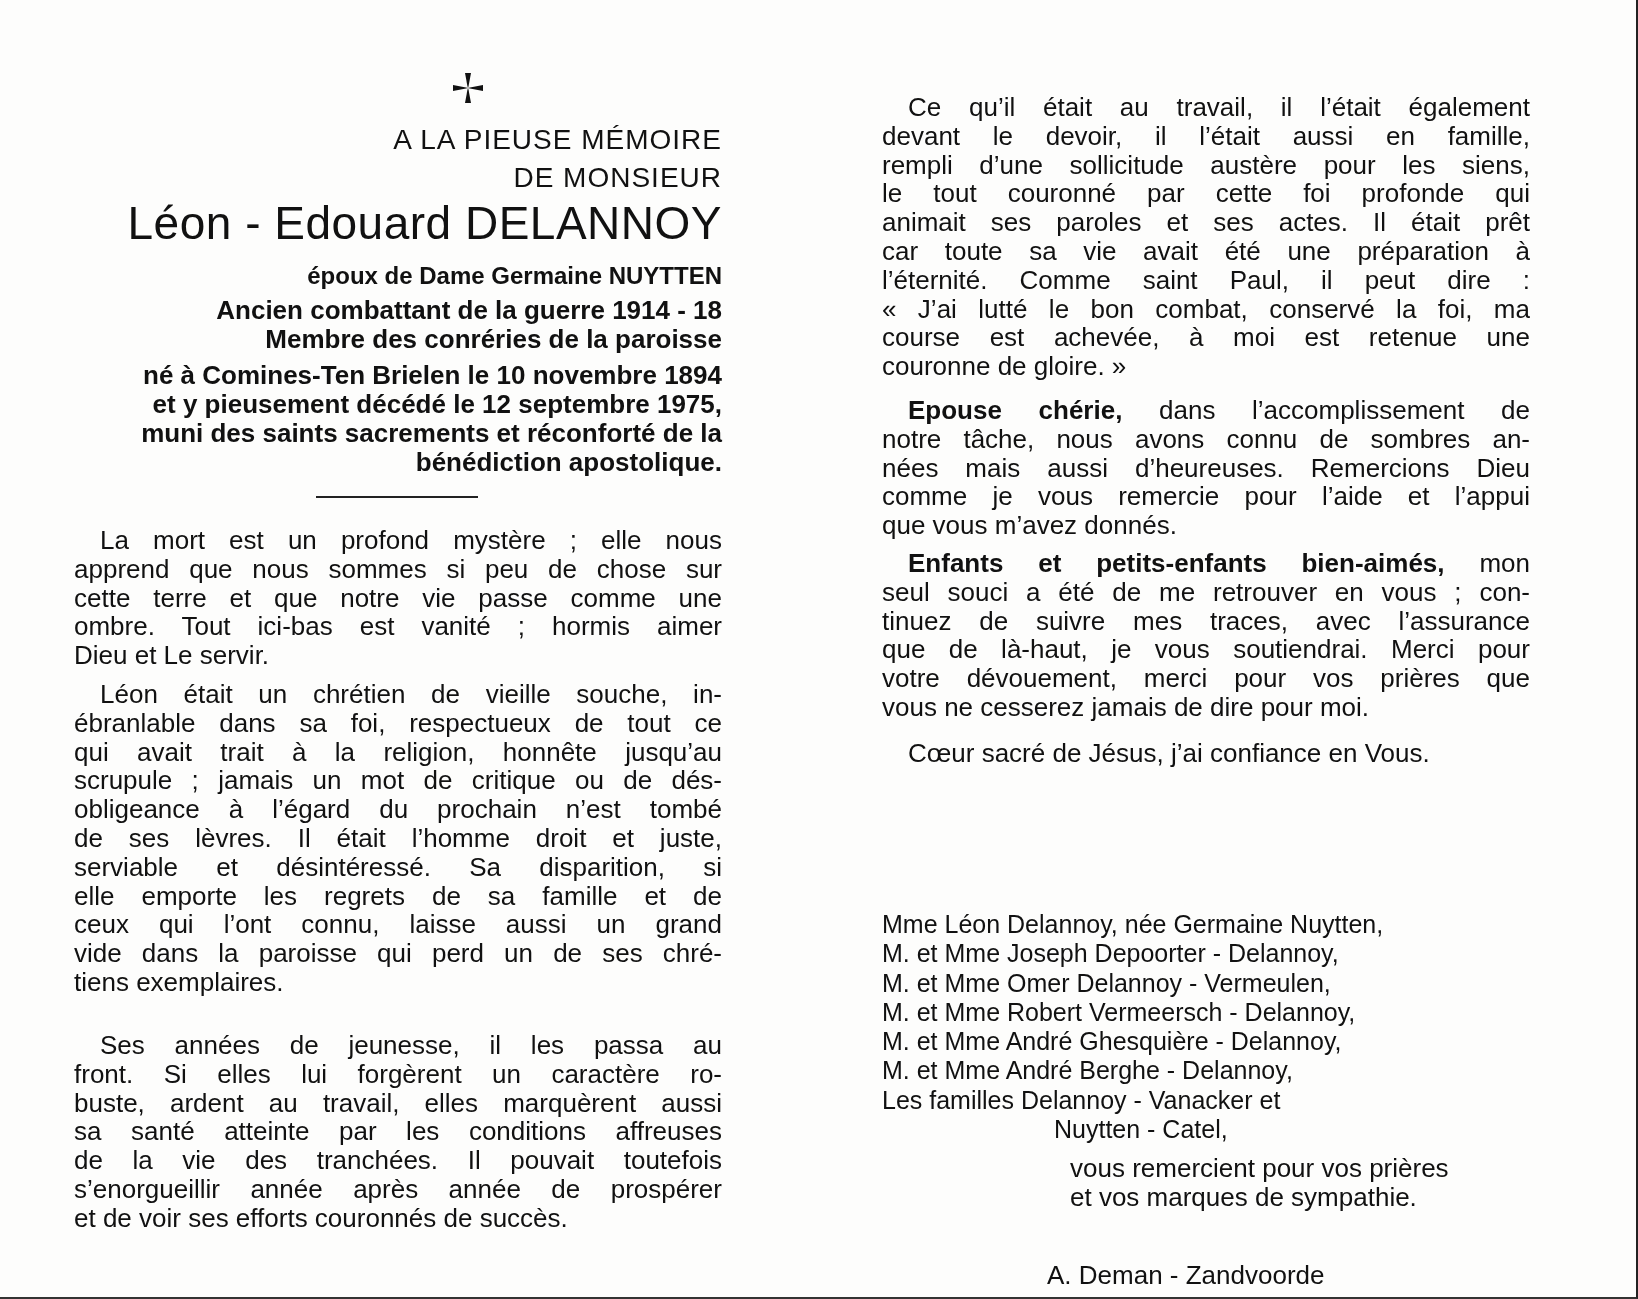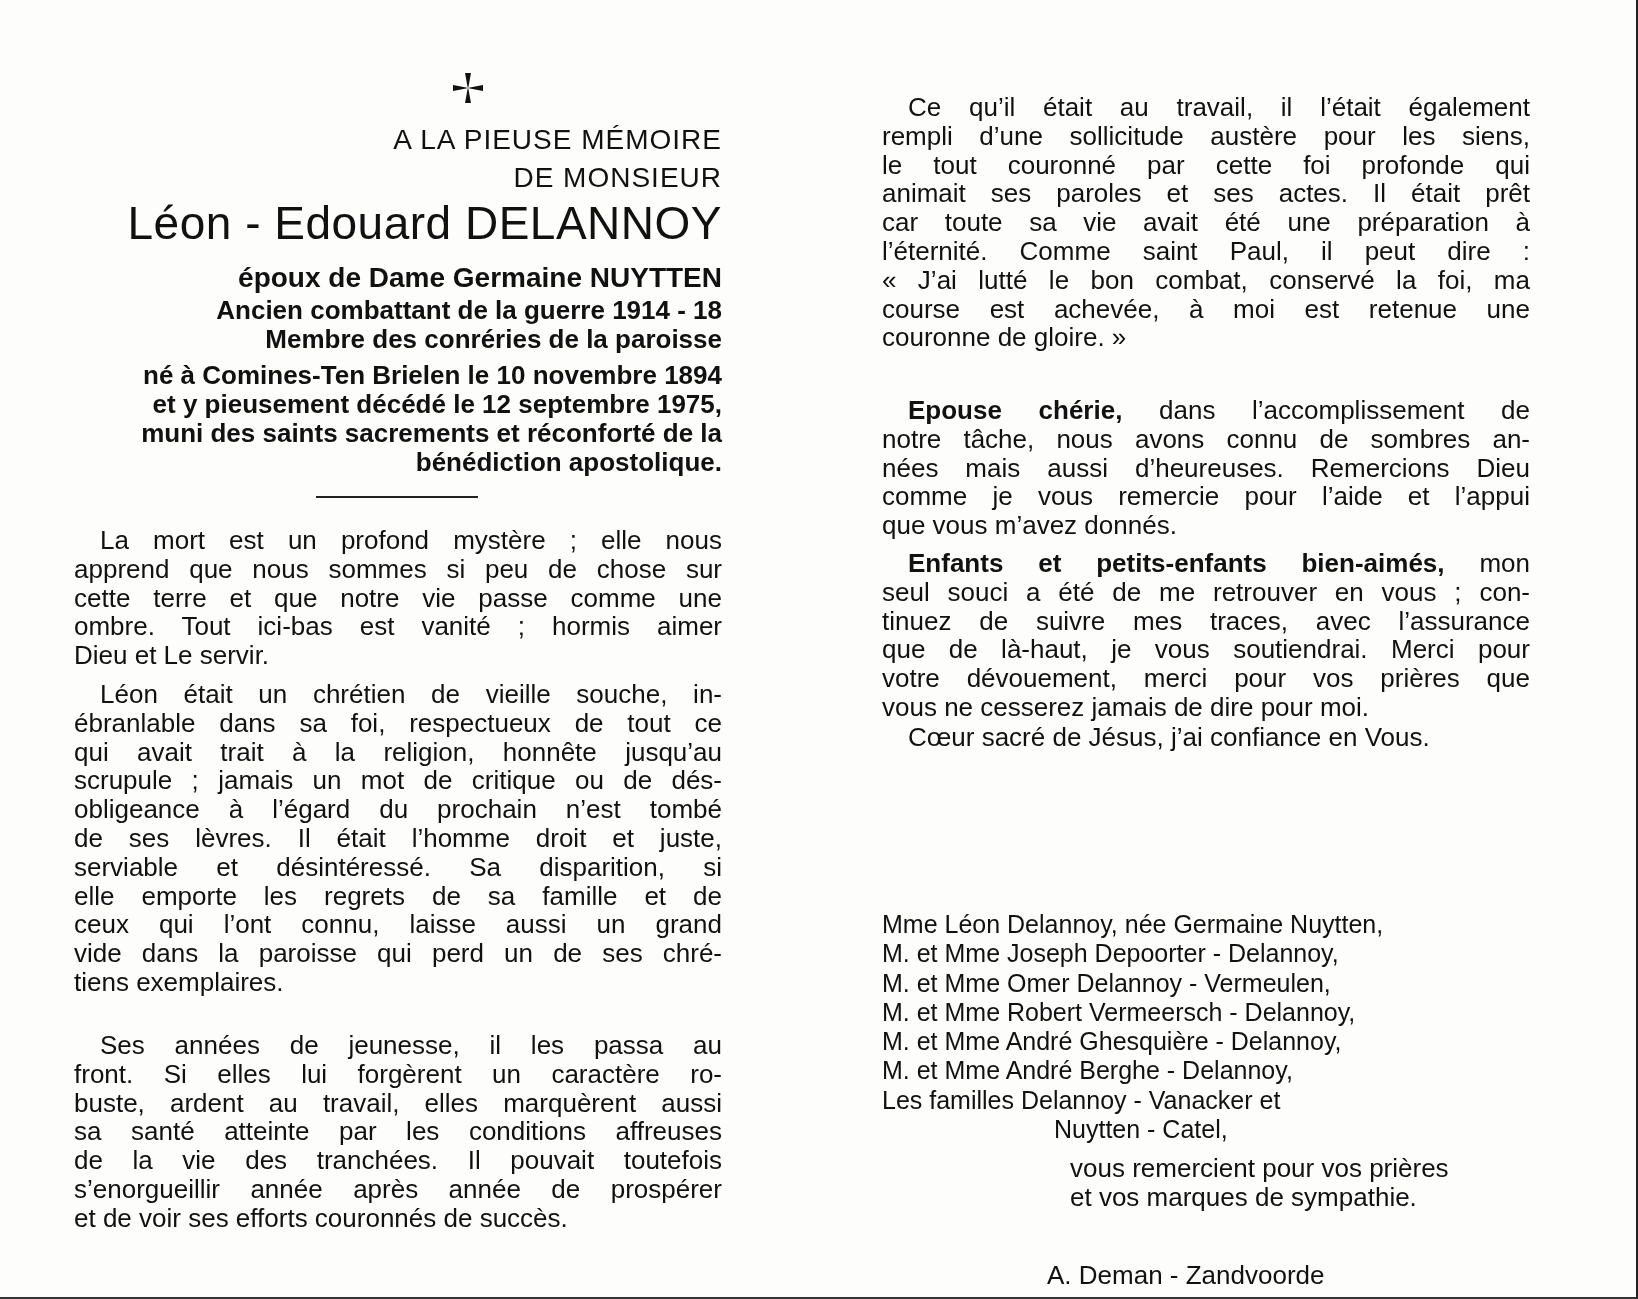--- a/index.html
+++ b/index.html
@@ -11,21 +11,21 @@
     font-family: "Liberation Sans", sans-serif; color: #111;
   }
   .col { position: absolute; top: 0; }
   .left { left: 74px; width: 648px; }
   .right { left: 882px; width: 648px; }
 
   .cross { position: absolute; left: 378px; top: 72px; width: 32px; height: 32px; }
   .head { position: absolute; left: 0; width: 100%; text-align: right; white-space: nowrap; }
   .caps { font-size: 28px; letter-spacing: 1px; }
   .name { font-size: 46px; letter-spacing: 0.5px; }
-  .spouse { font-size: 28px; font-weight: bold; }
+  .spouse { font-size: 24px; font-weight: bold; }
   .info { font-size: 26px; line-height: 29px; font-weight: bold; }
   .rule { position: absolute; left: 242px; top: 496px; width: 162px; height: 2px; background: #222; }
 
   .para { position: absolute; left: 0; width: 648px; font-size: 26px; line-height: 28.8px; text-align: justify; }
   .para .l { display: block; text-align: justify; text-align-last: justify; white-space: nowrap; height: 28.8px; }
   .para .l.last { text-align-last: left; }
   .para .l.ind { padding-left: 26px; }
   .b { font-weight: bold; }
 
   .fam { position: absolute; left: 0; width: 680px; font-size: 25px; line-height: 29.3px; white-space: nowrap; }
@@ -90,20 +90,21 @@
       <span class="l">sa santé atteinte par les conditions affreuses</span>
       <span class="l">de la vie des tranchées. Il pouvait toutefois</span>
       <span class="l">s’enorgueillir année après année de prospérer</span>
       <span class="l last">et de voir ses efforts couronnés de succès.</span>
     </div>
   </div>
 
   <div class="col right">
     <div class="para" style="top:93px">
       <span class="l ind">Ce qu’il était au travail, il l’était également</span>
+      <span class="l">devant le devoir, il l’était aussi en famille,</span>
       <span class="l">rempli d’une sollicitude austère pour les siens,</span>
       <span class="l">le tout couronné par cette foi profonde qui</span>
       <span class="l">animait ses paroles et ses actes. Il était prêt</span>
       <span class="l">car toute sa vie avait été une préparation à</span>
       <span class="l">l’éternité. Comme saint Paul, il peut dire :</span>
       <span class="l">« J’ai lutté le bon combat, conservé la foi, ma</span>
       <span class="l">course est achevée, à moi est retenue une</span>
       <span class="l last">couronne de gloire. »</span>
     </div>
 
@@ -117,21 +118,21 @@
 
     <div class="para" style="top:549px">
       <span class="l ind"><span class="b">Enfants et petits-enfants bien-aimés,</span><span> mon</span></span>
       <span class="l">seul souci a été de me retrouver en vous ; con-</span>
       <span class="l">tinuez de suivre mes traces, avec l’assurance</span>
       <span class="l">que de là-haut, je vous soutiendrai. Merci pour</span>
       <span class="l">votre dévouement, merci pour vos prières que</span>
       <span class="l last">vous ne cesserez jamais de dire pour moi.</span>
     </div>
 
-    <div class="para" style="top:723px">
+    <div class="para" style="top:739px">
       <span class="l last ind">Cœur sacré de Jésus, j’ai confiance en Vous.</span>
     </div>
 
     <div class="fam" style="top:910px">
       <div>Mme Léon Delannoy, née Germaine Nuytten,</div>
       <div>M. et Mme Joseph Depoorter - Delannoy,</div>
       <div>M. et Mme Omer Delannoy - Vermeulen,</div>
       <div>M. et Mme Robert Vermeersch - Delannoy,</div>
       <div>M. et Mme André Ghesquière - Delannoy,</div>
       <div>M. et Mme André Berghe - Delannoy,</div>

